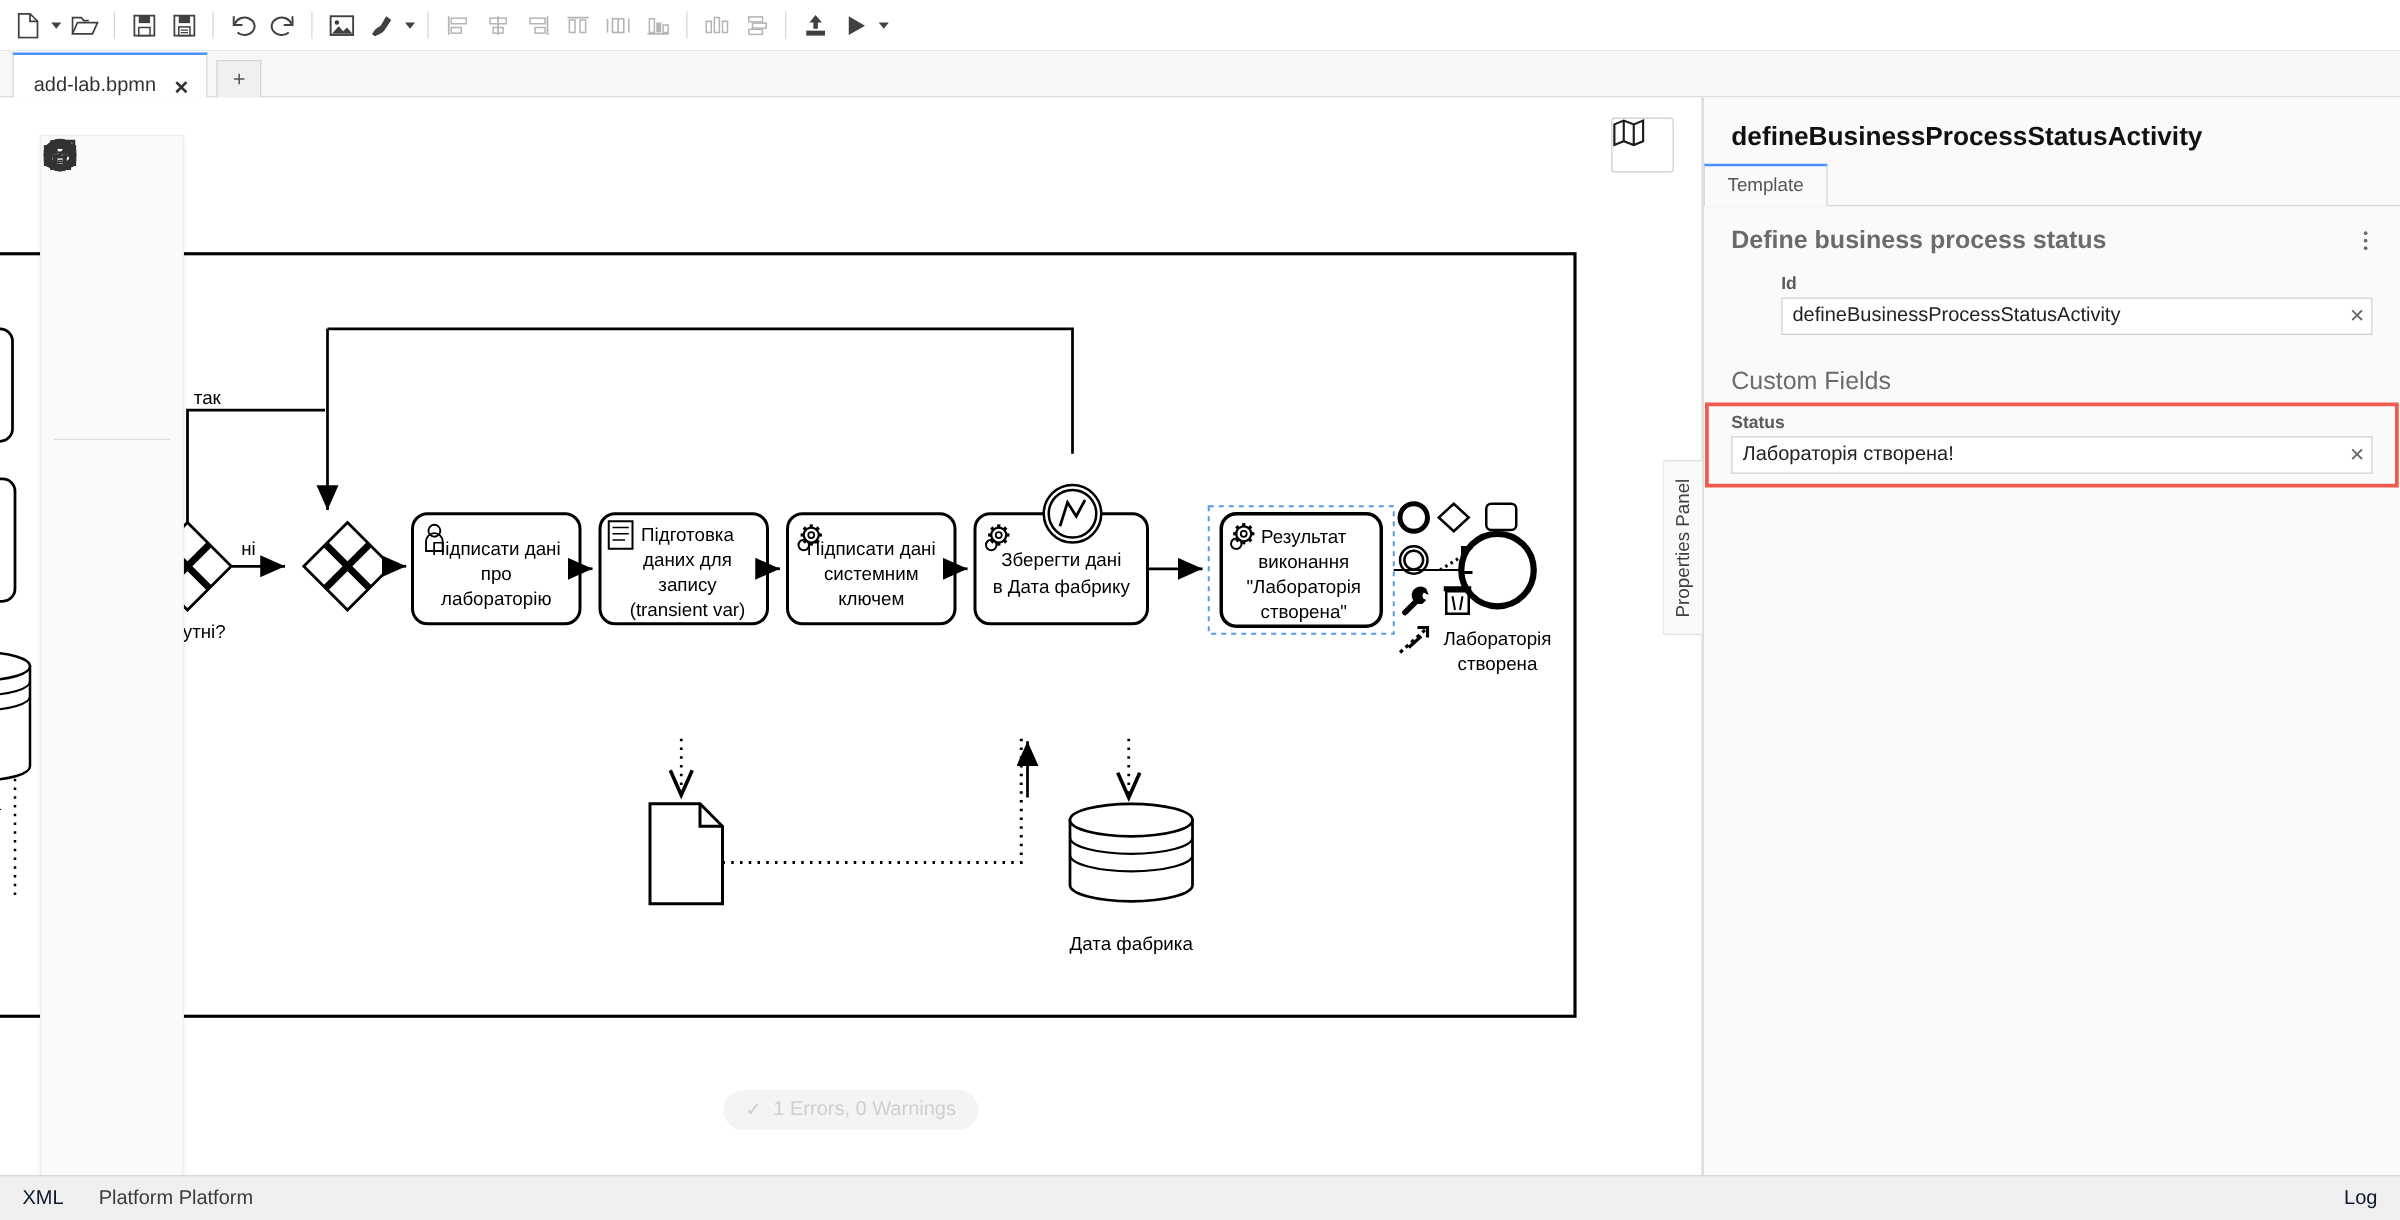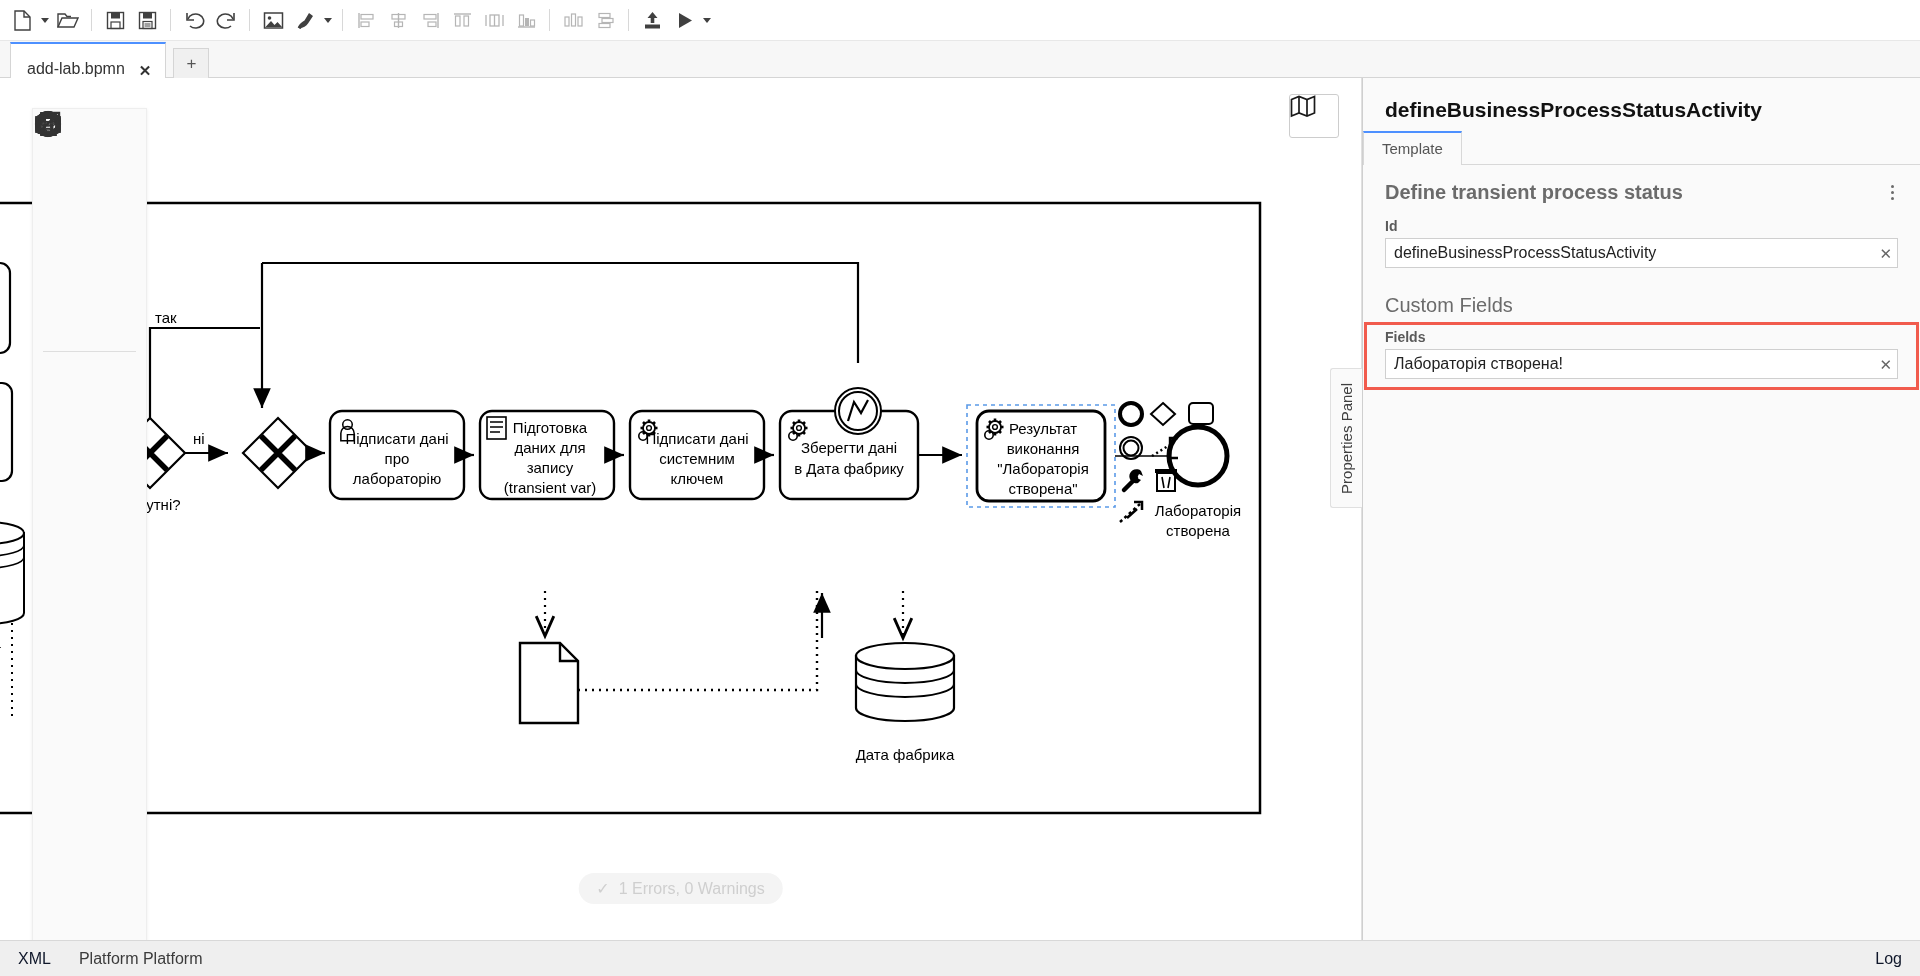--- a/index.html
+++ b/index.html
@@ -169,21 +169,21 @@
     cursor: pointer;
   }
   .group-title-row {
     display: flex; align-items: center; justify-content: space-between;
     padding: 16px 22px 10px 22px;
   }
   .group-title { font-size: 20px; font-weight: bold; color: #6b6b6b; }
   .kebab { display: flex; flex-direction: column; gap: 3px; cursor: pointer; padding: 4px; }
   .kebab i { width: 3px; height: 3px; background: #6b6b6b; border-radius: 50%; display: block; }
 
-  .field { padding: 4px 22px 8px 22px; }
+  .field { padding: 4px 22px 8px 22px; margin-left: 40px; }
   .field-label { font-size: 14px; font-weight: bold; color: #5a5a5a; margin-bottom: 4px; }
   .field-ctrl { position: relative; }
   .field-ctrl input, .field-ctrl textarea {
     width: 100%; height: 30px;
     border: 1px solid #cfcfcf; background: #ffffff;
     font-size: 16px; color: #222;
     padding: 4px 28px 4px 8px;
     font-family: "Liberation Sans", sans-serif;
     resize: none; outline: none;
   }
@@ -715,41 +715,41 @@
 
       <div class="props-panel">
 
         <div class="props-header">defineBusinessProcessStatusActivity</div>
 
         <div class="props-tabs">
           <div class="props-tab">Template</div>
         </div>
 
         <div class="group-title-row">
-          <div class="group-title">Define transient process status</div>
+          <div class="group-title">Define business process status</div>
           <div class="kebab">
               <i></i>
               <i></i>
               <i></i>
             </div>
         </div>
 
         <div class="field">
           <div class="field-label">Id</div>
           <div class="field-ctrl">
             <input type="text" value="defineBusinessProcessStatusActivity" style="">
             <span class="clear-x">✕</span>
           </div>
         </div>
 
 
         <div class="section-title">Custom Fields</div>
 
         <div class="field hl-box">
-          <div class="field-label">Fields</div>
+          <div class="field-label">Status</div>
           <div class="field-ctrl">
             <input type="text" value="Лабораторія створена!" style="">
             <span class="clear-x">✕</span>
           </div>
         </div>
 
         <div class="grow"></div>
       </div>
     </div>
   </div>

